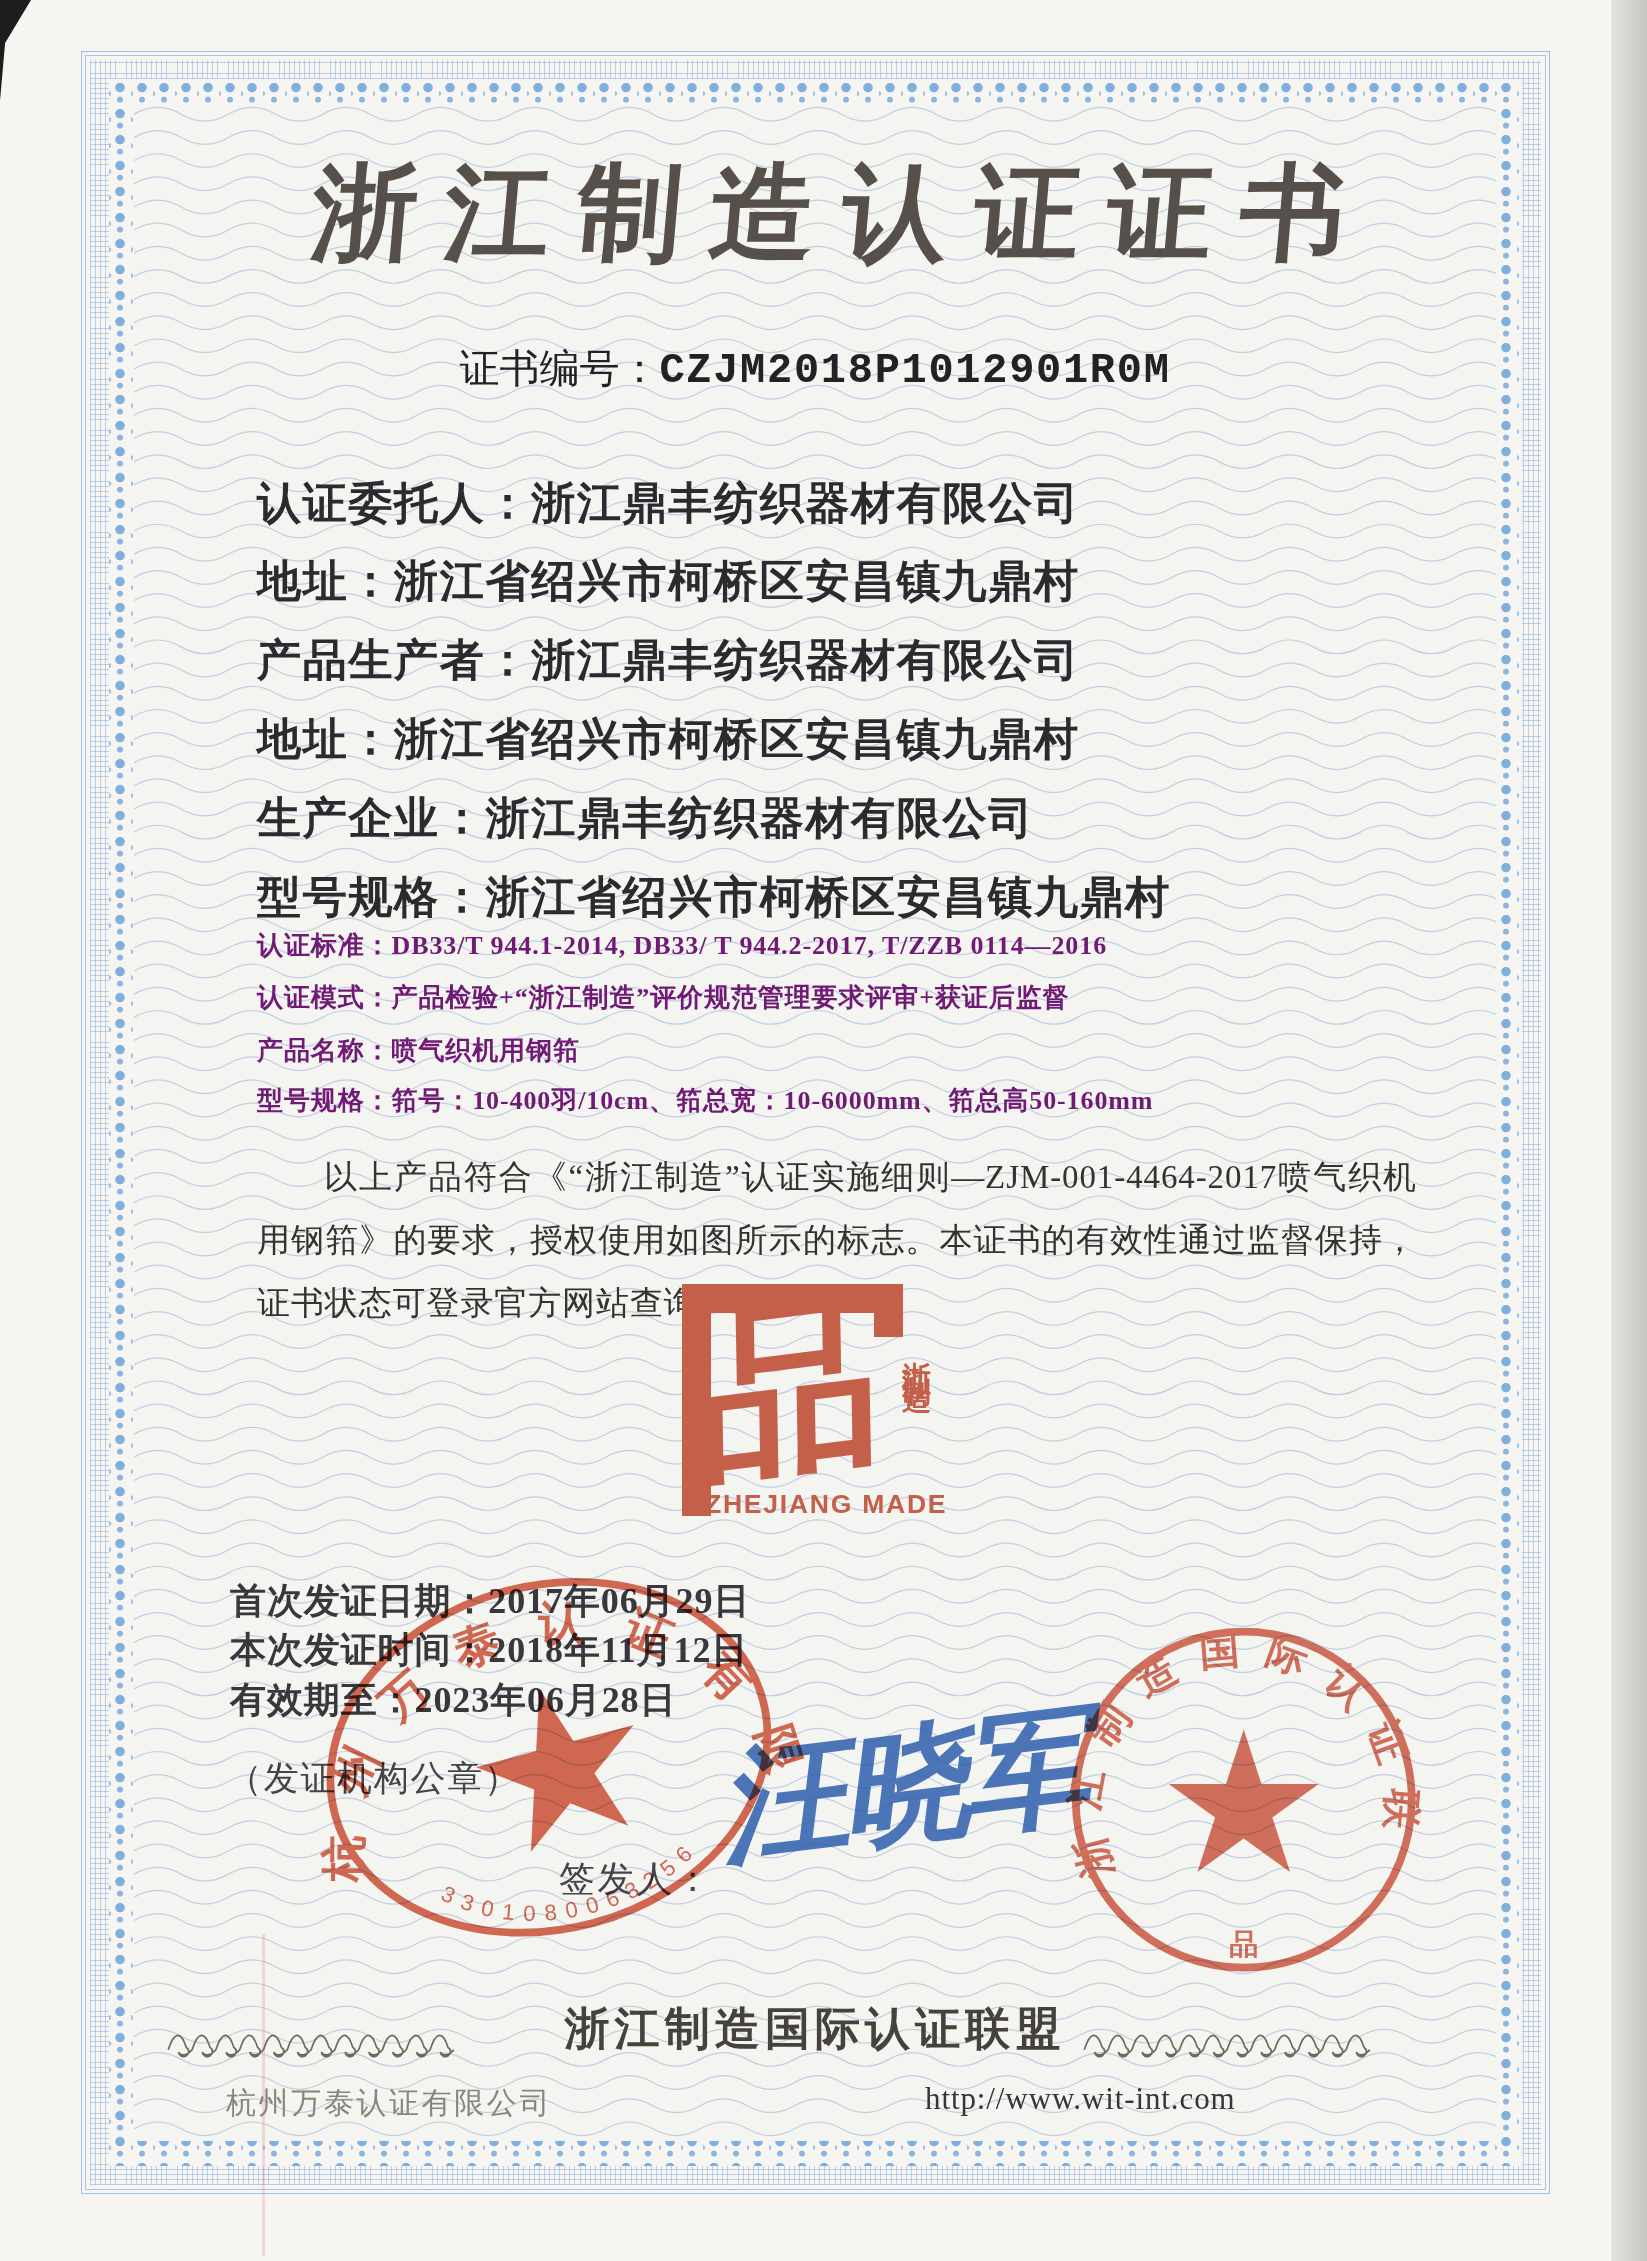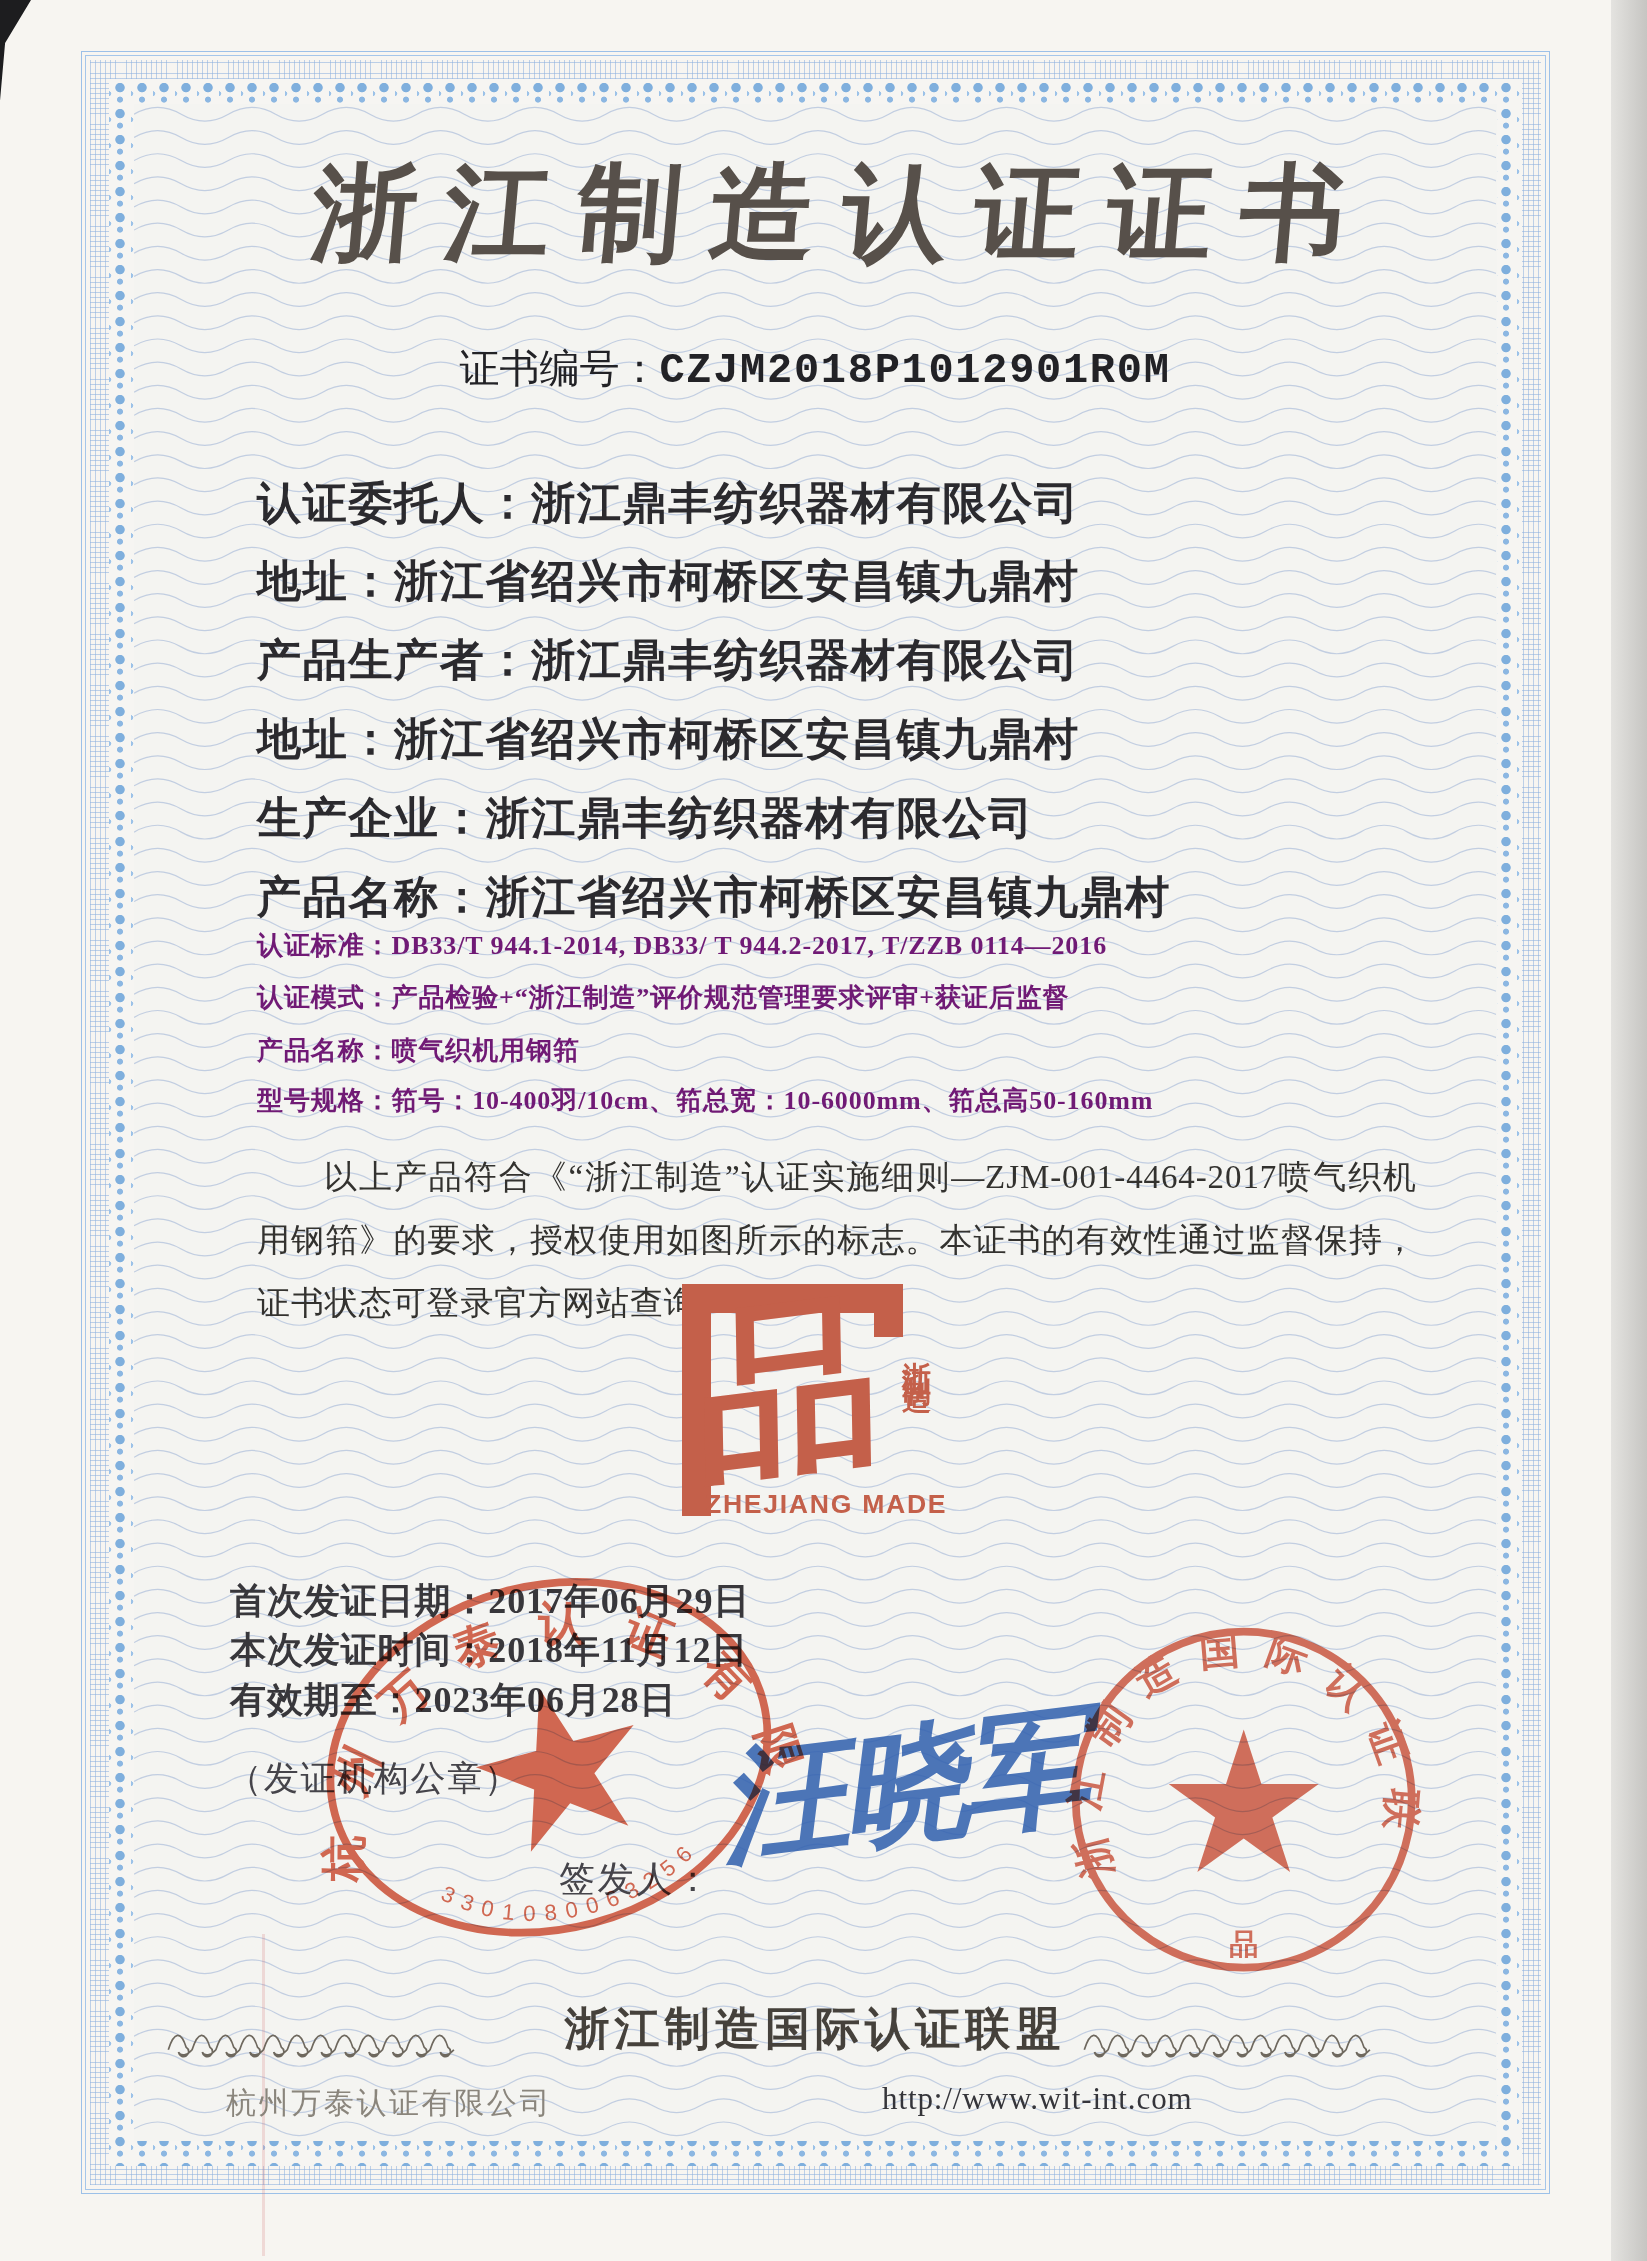--- a/index.html
+++ b/index.html
@@ -58,21 +58,21 @@
   .signerlbl{left:559px;top:1855px;font-size:36px;color:#45444a;letter-spacing:2.6px;}
   .signature{left:719px;top:1723px;font-size:127px;line-height:129px;color:#2f5fae;font-weight:bold;
     font-style:italic;transform:rotate(-7deg);opacity:.85;letter-spacing:-5.1px;}
   .stamp{position:absolute;mix-blend-mode:multiply;opacity:.88;}
   .crease{position:absolute;left:262px;top:1934px;width:2.6px;height:322px;background:rgba(214,120,120,.22);}
   
   .alliance{left:0;width:1630px;top:1999px;text-align:center;font-size:45px;font-weight:bold;
     color:#45413b;letter-spacing:5.1px;}
   .flourish{position:absolute;top:2031px;}
   .company{left:226px;top:2083px;font-size:30px;color:#8a857c;letter-spacing:2.6px;}
-  .website{left:882px;top:2081px;font-size:31px;color:#35353a;letter-spacing:0.9px;}
+  .website{left:925px;top:2081px;font-size:31px;color:#35353a;letter-spacing:0.9px;}
   .seal-text{font-family:"Liberation Serif", serif;font-weight:bold;}
 </style>
 </head>
 <body>
 
 <div class="paper"></div>
 <div class="scan-edge-right"></div>
 <div class="scan-corner"></div>
 
 <div class="frame">
@@ -177,21 +177,21 @@
 <div class="abs title">浙江制造认证证书</div>
 <div class="abs certline">
   <span class="lbl">证书编号：</span><span class="num">CZJM2018P1012901R0M</span>
 </div>
 
 <div class="abs infoline" style="top:474px">认证委托人：浙江鼎丰纺织器材有限公司</div>
 <div class="abs infoline" style="top:552px">地址：浙江省绍兴市柯桥区安昌镇九鼎村</div>
 <div class="abs infoline" style="top:631px">产品生产者：浙江鼎丰纺织器材有限公司</div>
 <div class="abs infoline" style="top:710px">地址：浙江省绍兴市柯桥区安昌镇九鼎村</div>
 <div class="abs infoline" style="top:789px">生产企业：浙江鼎丰纺织器材有限公司</div>
-<div class="abs infoline" style="top:868px">产品名称：浙江省绍兴市柯桥区安昌镇九鼎村</div>
+<div class="abs infoline" style="top:868px">型号规格：浙江省绍兴市柯桥区安昌镇九鼎村</div>
 
 <div class="abs specline" style="top:928px">认证标准：DB33/T 944.1-2014, DB33/ T 944.2-2017, T/ZZB 0114—2016</div>
 <div class="abs specline" style="top:980px">认证模式：产品检验+“浙江制造”评价规范管理要求评审+获证后监督</div>
 <div class="abs specline" style="top:1033px">产品名称：喷气织机用钢筘</div>
 <div class="abs specline" style="top:1083px">型号规格：筘号：10-400羽/10cm、筘总宽：10-6000mm、筘总高50-160mm</div>
 
 <div class="abs statement">以上产品符合《“浙江制造”认证实施细则—ZJM-001-4464-2017喷气织机用钢筘》的要求，授权使用如图所示的标志。本证书的有效性通过监督保持，证书状态可登录官方网站查询。</div>
 
 <div>
   <div class="logo-bar" style="left:682px;top:1284px;width:29px;height:232px"></div>

